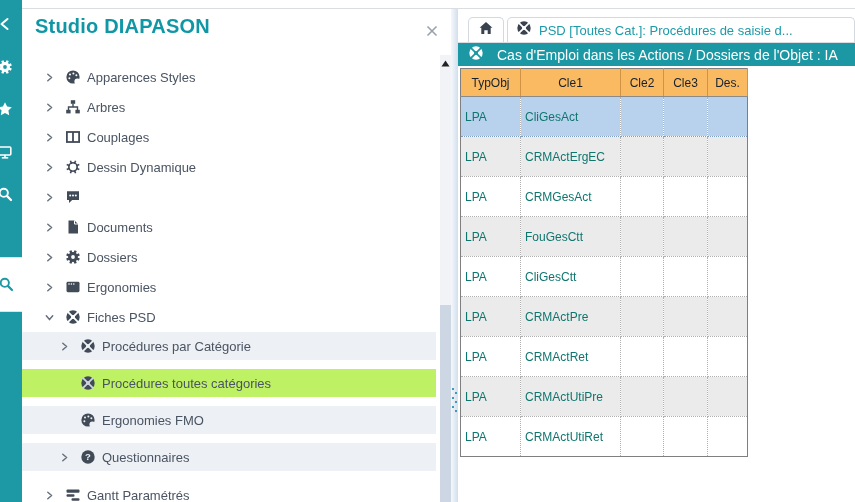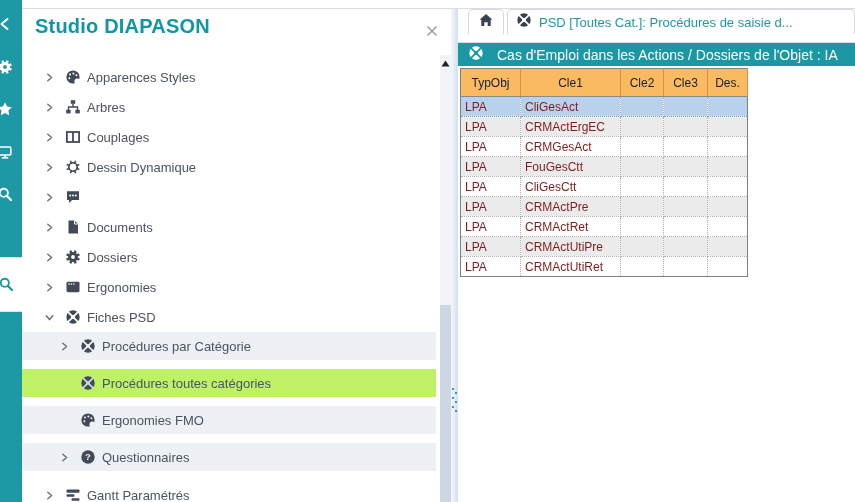--- a/index.html
+++ b/index.html
@@ -37,34 +37,34 @@
 
   
   .splitter{position:absolute;left:451px;top:9px;width:7px;height:493px;
        background:linear-gradient(90deg,#f4f8fc,#d2dfec);z-index:2}
   .grip{position:absolute;top:376px;left:1px;width:5px}
   .grip i{display:block;width:2px;height:2px;background:#3e9ab8;margin:2.5px 0 0 0}
   .grip i:nth-child(even){margin-left:2.5px}
 
   
   .main{position:absolute;left:458px;top:9px;width:397px;height:493px;background:#fff}
-  .tabbar{height:34px;border-bottom:1px solid #d9dde1;display:flex;padding-left:10px;box-sizing:border-box}
+  .tabbar{height:34px;border-bottom:1px solid #d9dde1;display:flex;align-items:flex-end;padding-left:10px;box-sizing:border-box}
   .tab{height:25px;background:#fff;border:1px solid #d3d9de;border-bottom:none;border-radius:5px 5px 0 0;
        display:flex;align-items:center;box-sizing:border-box}
   .tab.home{width:36px;justify-content:center;flex:none}
   .tab.doc{margin-left:3px;flex:1;min-width:0;padding:0 8px;gap:7px;overflow:hidden}
   .tab .lbl{color:#1c9aa8;font-size:13px;white-space:nowrap}
   .tealbar{height:23px;background:#1b98a4;display:flex;align-items:center;padding-left:10px;gap:13px;overflow:hidden}
   .tealbar .lbl{color:#fff;font-weight:normal;font-size:14px;white-space:nowrap}
 
   
   .grid{border-collapse:collapse;table-layout:fixed;margin:2px 0 0 2px;border:1px solid #7f7f7f;font-size:12px}
   .grid th{background:#f9ba61;color:#18212d;font-weight:normal;height:19px;padding:4px;text-align:center;
        border-right:1px solid #d09344;border-bottom:1px solid #8a8a8a;white-space:nowrap;overflow:hidden}
-  .grid td{height:19px;padding:0 4px;color:#7f1d1d;white-space:nowrap;overflow:hidden;
+  .grid td{height:19px;padding:10px 4px;color:#0f766e;white-space:nowrap;overflow:hidden;
        border-right:1px dotted #b0b0b0;border-bottom:1px dotted #b0b0b0;background:#fff}
   .grid tr.odd td{background:#ebebeb}
   .grid tr.sel td{background:#b8d2ee;border-bottom:1px dotted #7d9cc0}
 </style>
 </head>
 <body>
 
 <div class="rail" id="rail">
     <span class="ric" style="top: 16px;"><svg width="16" height="16" viewBox="0 0 16 16">
         <polyline points="10.5,3 4.5,8 10.5,13" fill="none" stroke="#fff" stroke-width="2" stroke-linecap="round" stroke-linejoin="round"></polyline>

